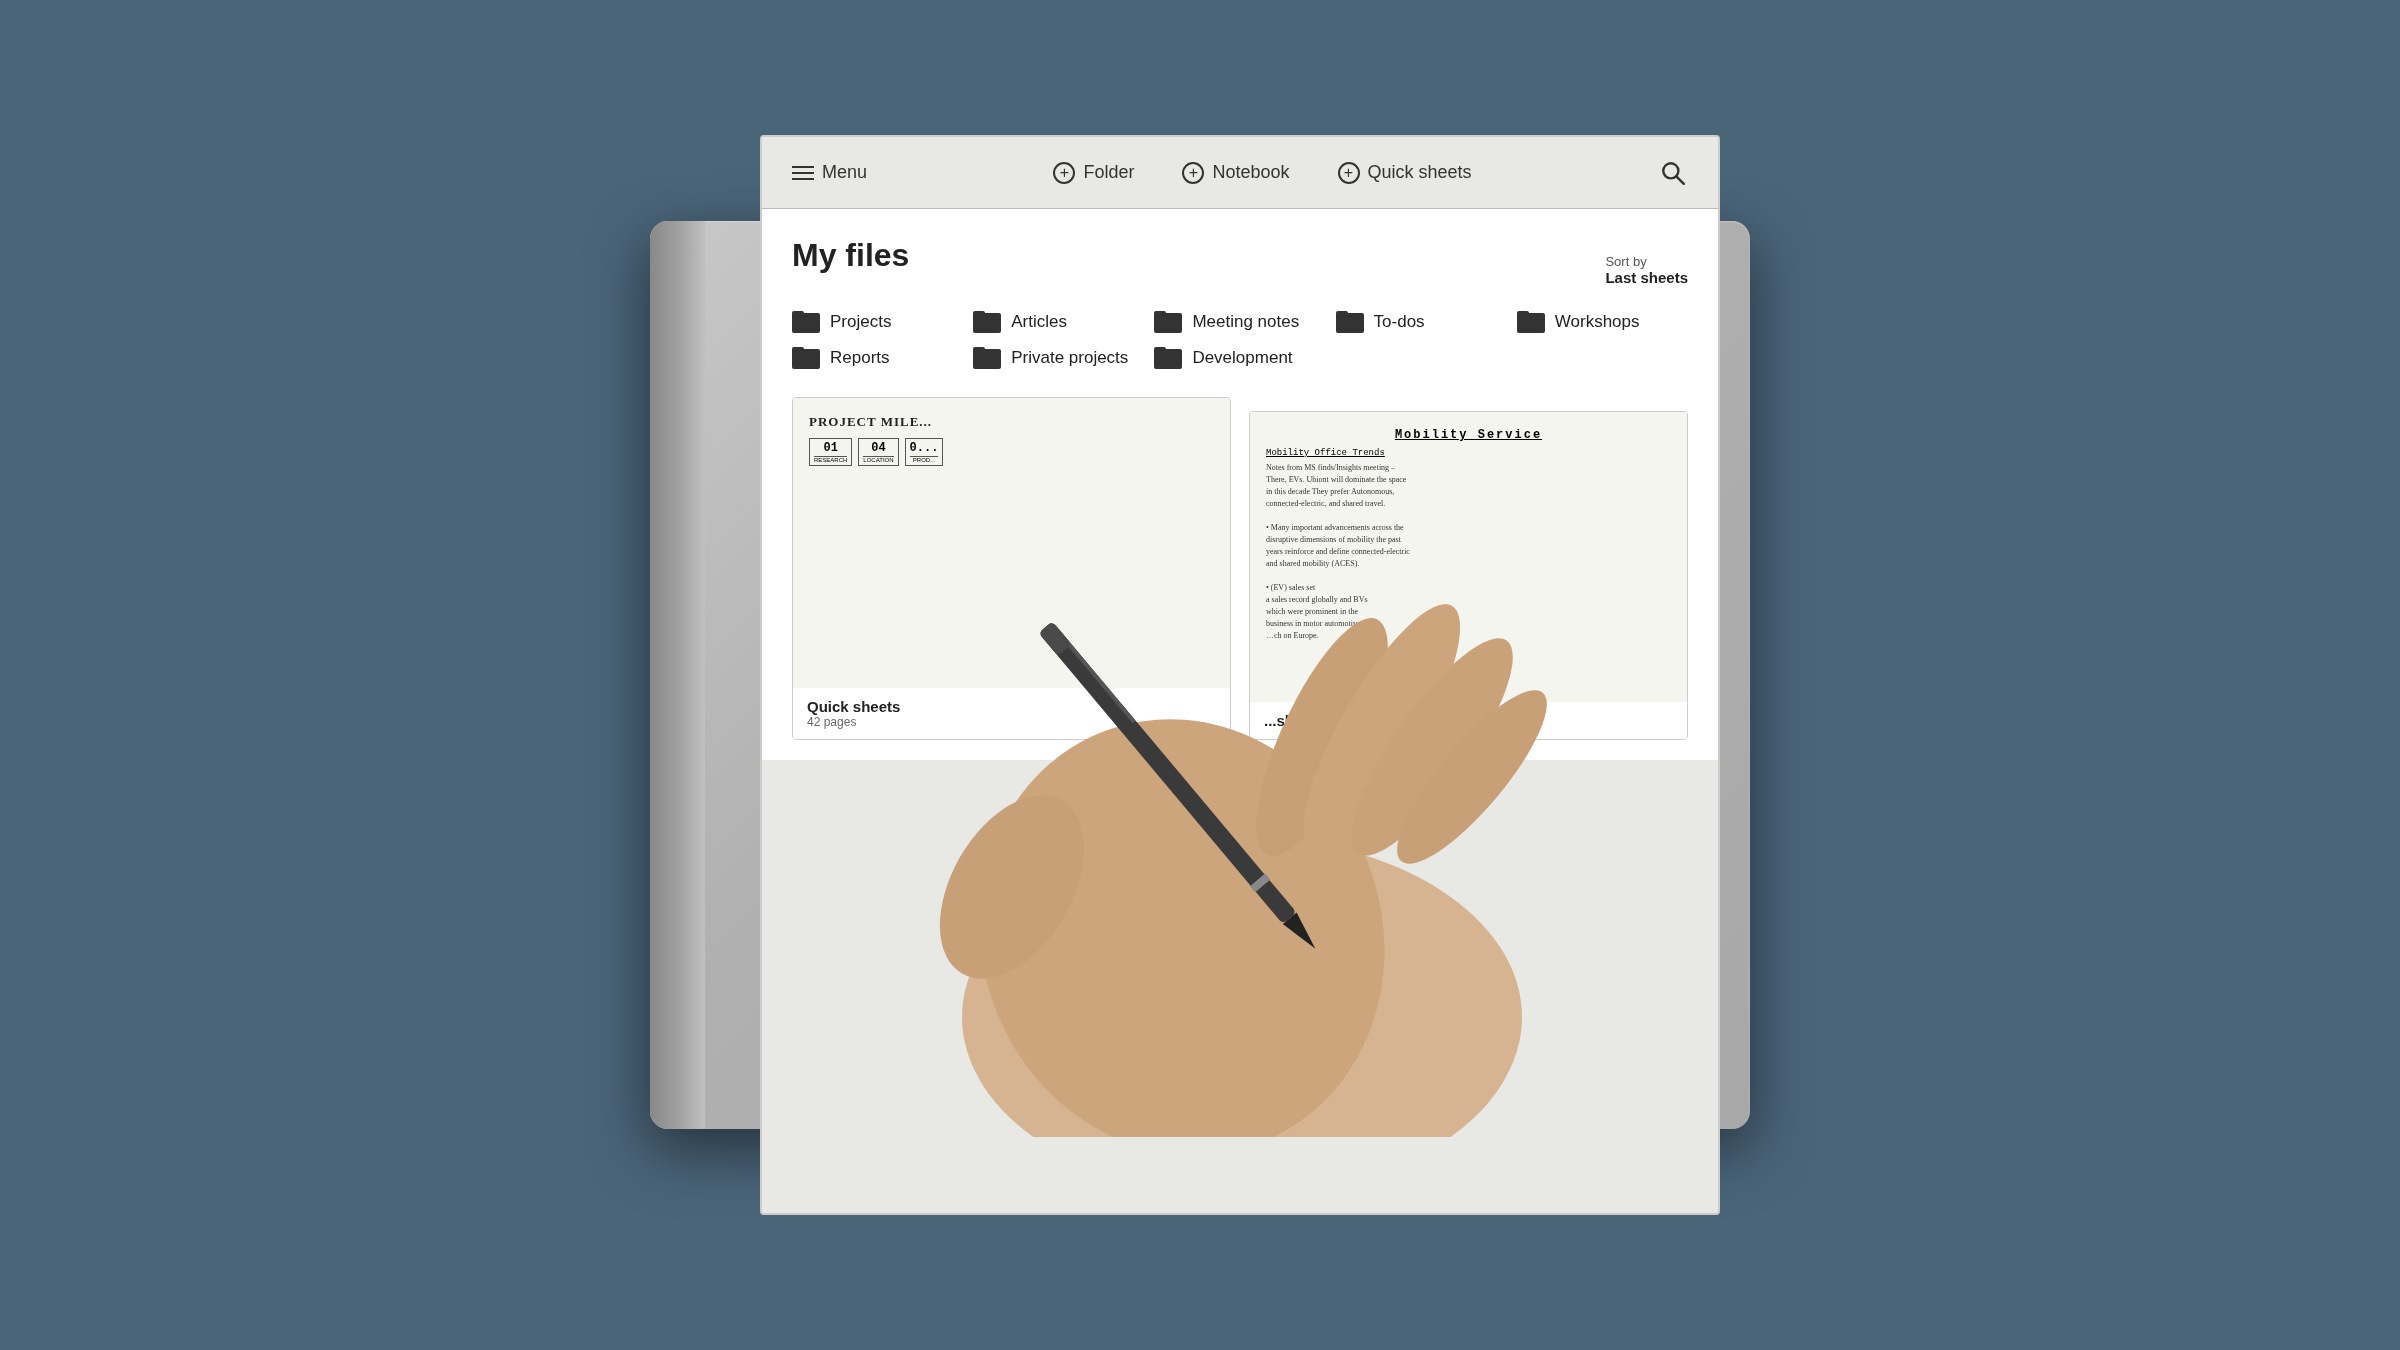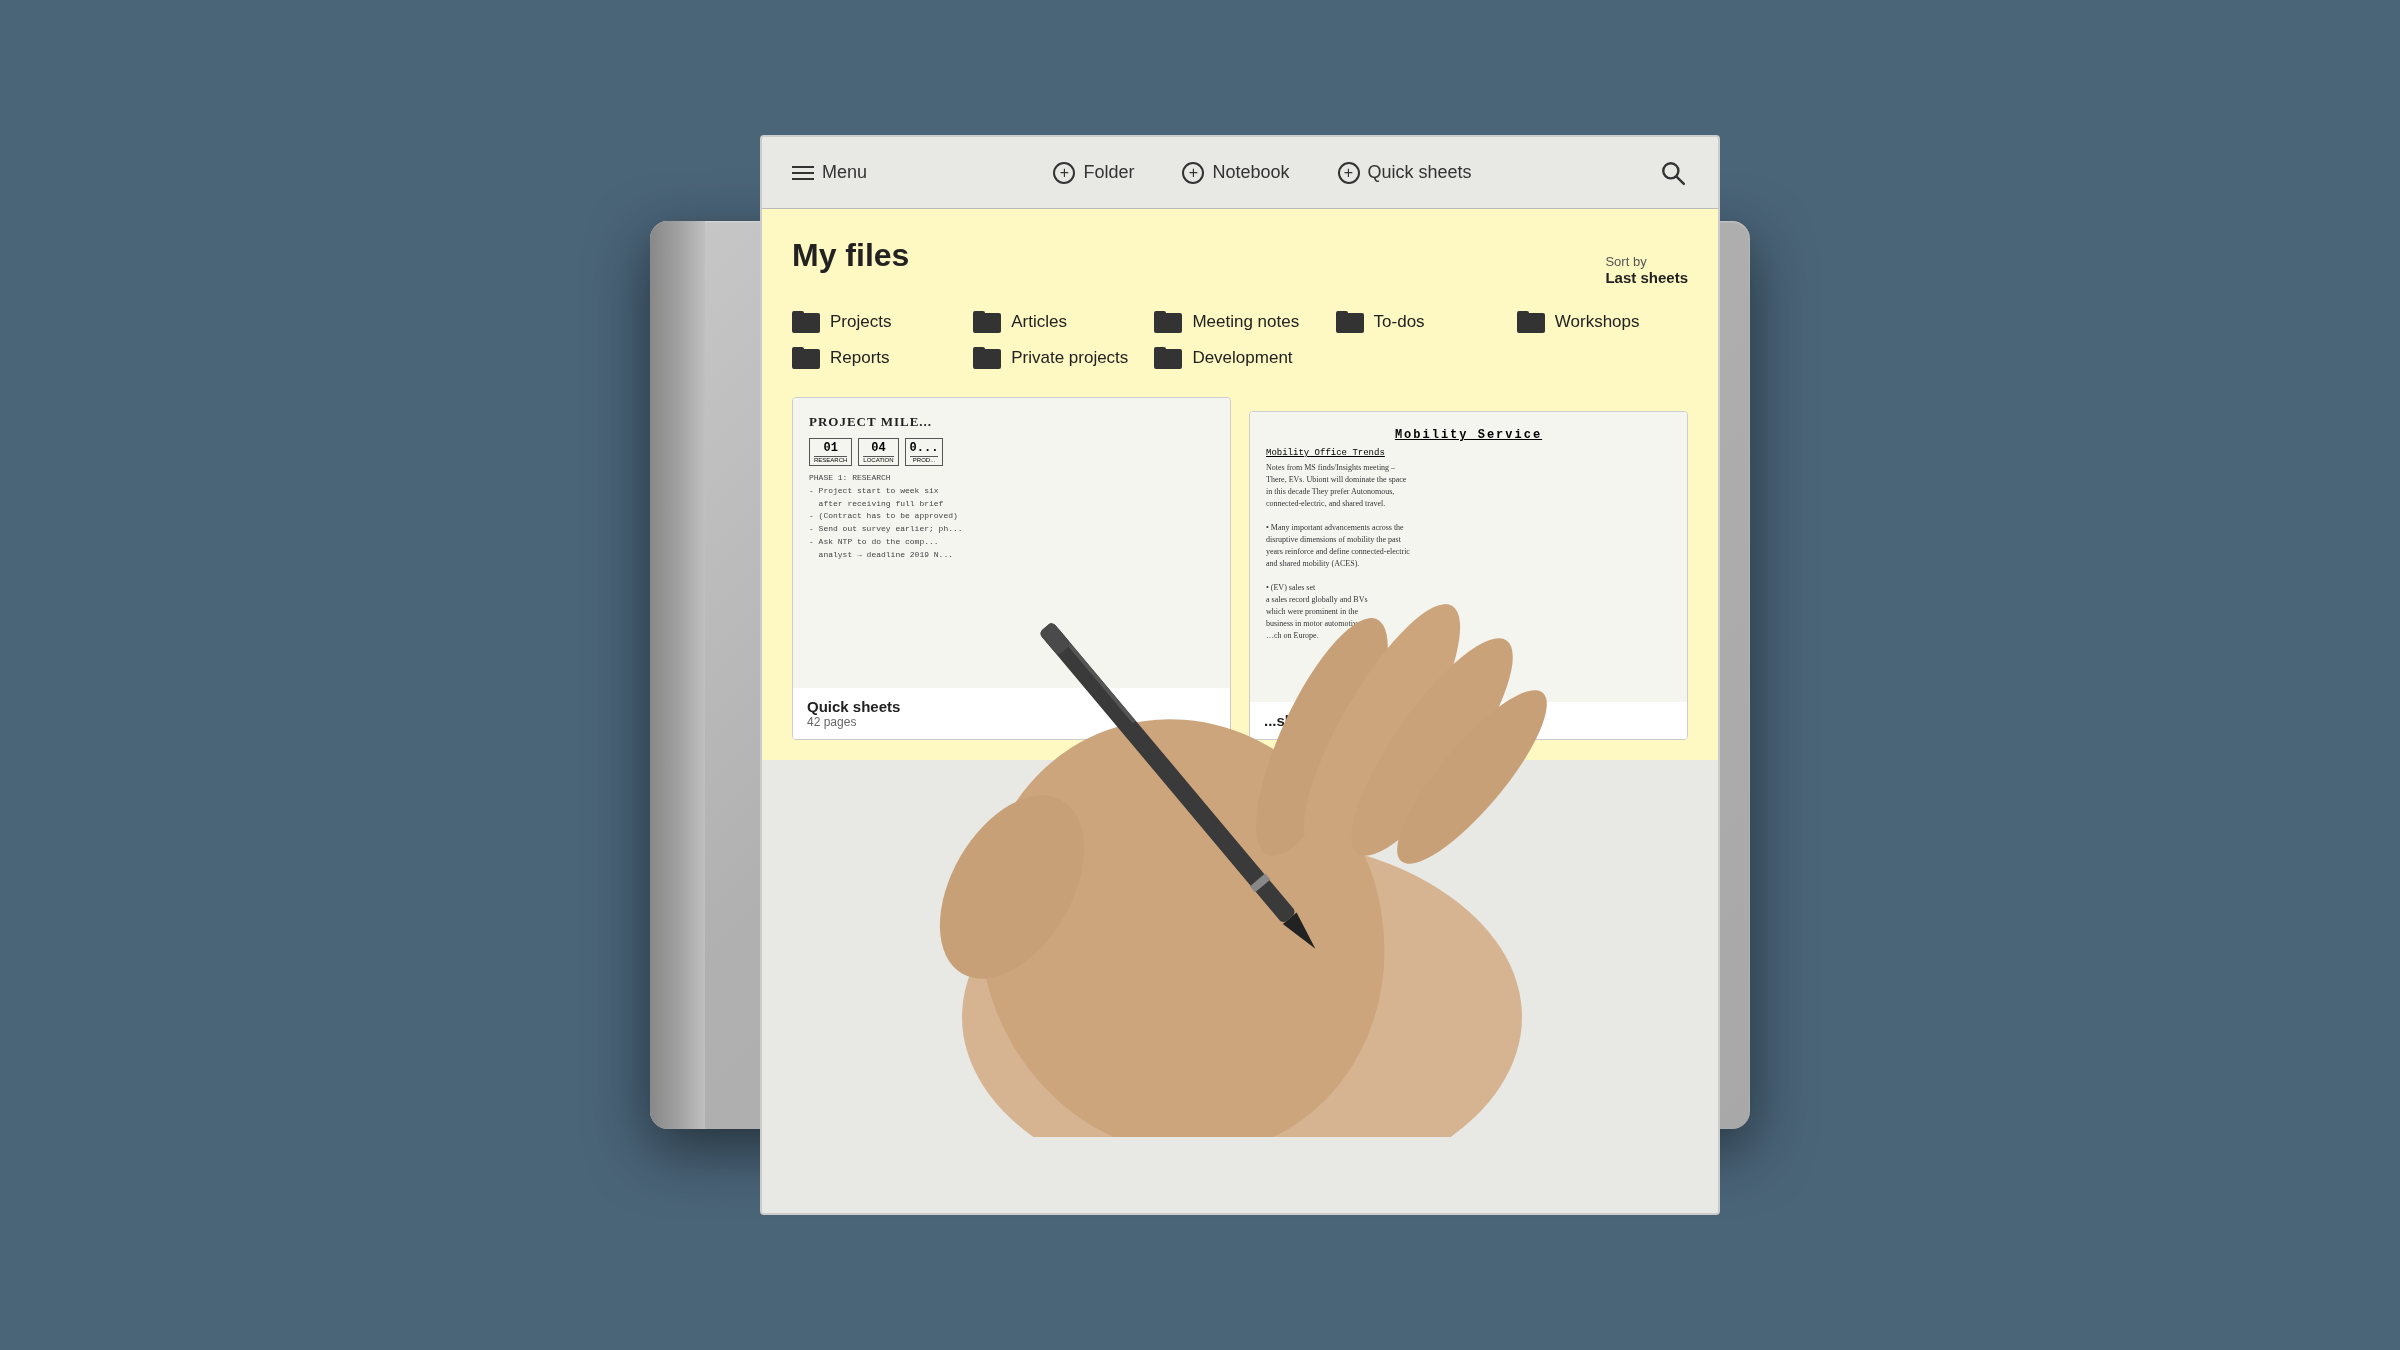--- a/index.html
+++ b/index.html
@@ -128,21 +128,21 @@
     }
 
     .search-icon-svg {
       width: 26px;
       height: 26px;
     }
 
     
     .main-content {
       padding: 28px 30px 20px 30px;
-      background: #fef9c3;
+      background: #ffffff;
     }
 
     .section-header {
       display: flex;
       align-items: baseline;
       justify-content: space-between;
       margin-bottom: 24px;
     }
 
     .section-title {
@@ -477,29 +477,20 @@
                 <div class="week-label">RESEARCH</div>
               </div>
               <div class="week-cell">
                 <div class="week-num">04</div>
                 <div class="week-label">LOCATION</div>
               </div>
               <div class="week-cell">
                 <div class="week-num">0...</div>
                 <div class="week-label">PROD...</div>
               </div>
-            </div>
-            <div class="handwritten-small">
-              PHASE 1: RESEARCH<br>
-              - Project start to week six<br>
-              &nbsp;&nbsp;after receiving full brief<br>
-              - (Contract has to be approved)<br>
-              - Send out survey earlier; ph...<br>
-              - Ask NTP to do the comp...<br>
-              &nbsp;&nbsp;analyst → deadline 2019 N...
             </div>
           </div>
           <div class="card-footer">
             <div class="card-title">Quick sheets</div>
             <div class="card-subtitle">42 pages</div>
           </div>
         </div>
 
         <div class="card card-partial">
           <div class="card-preview">

